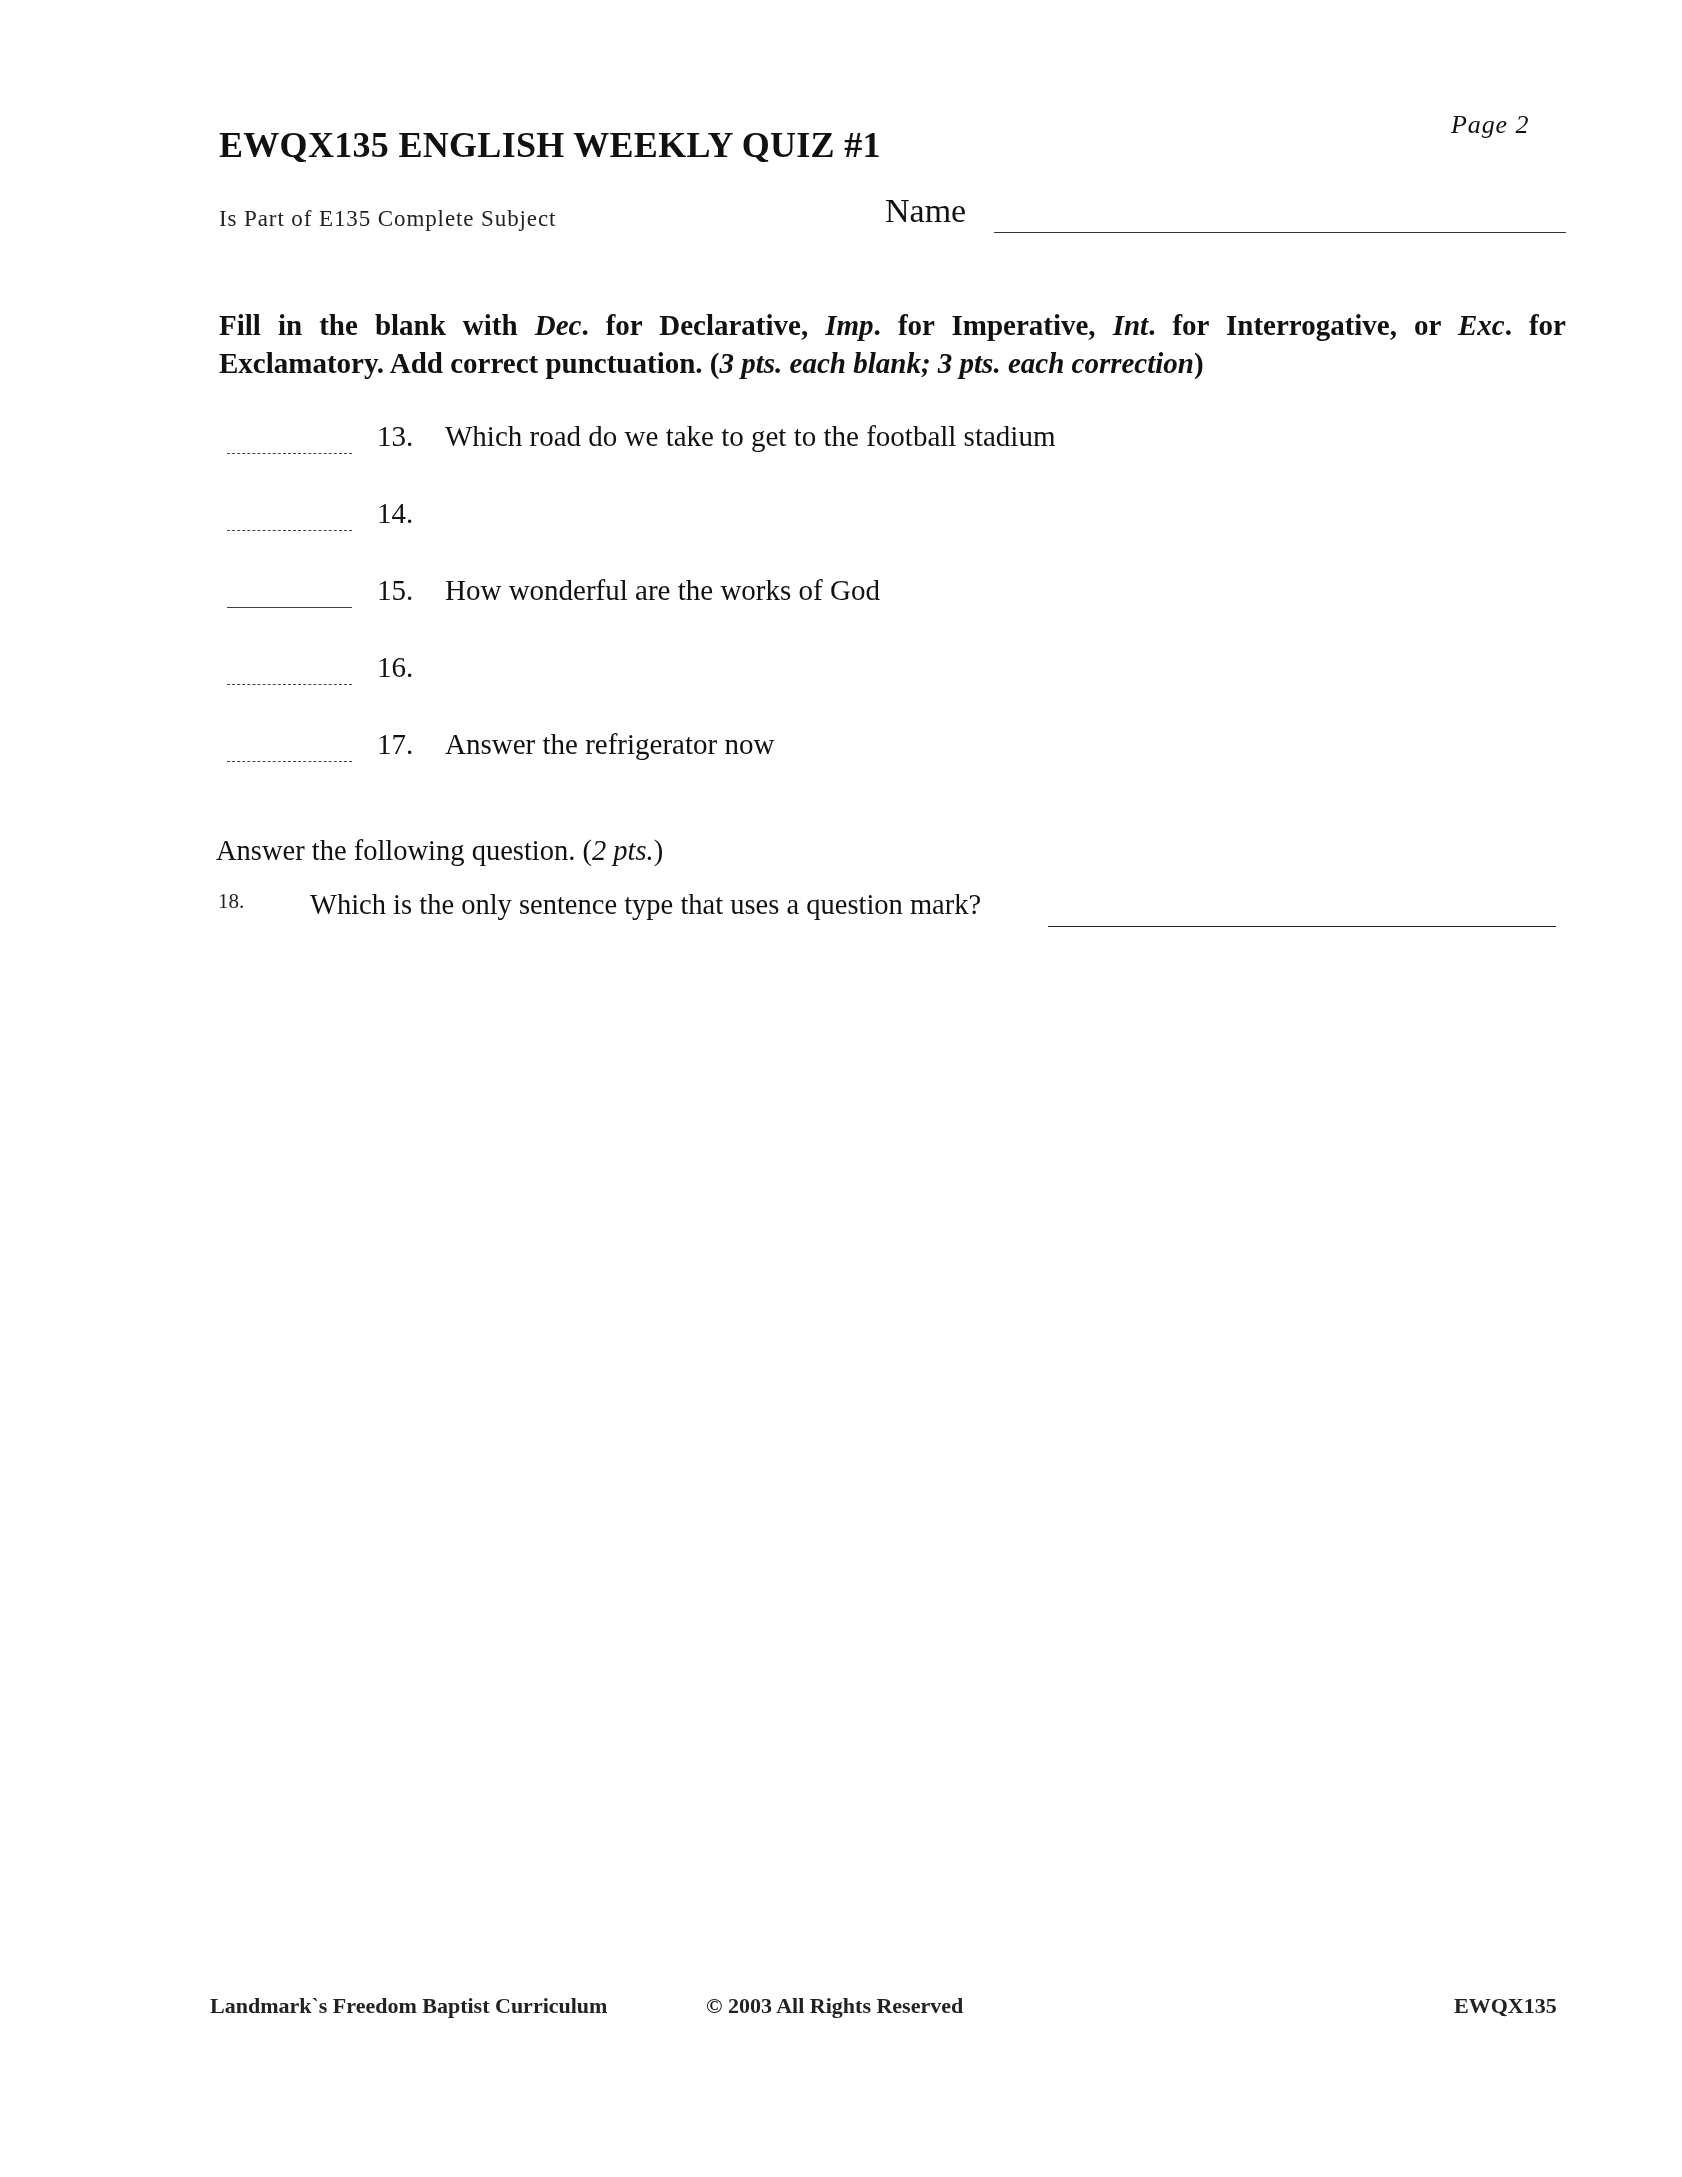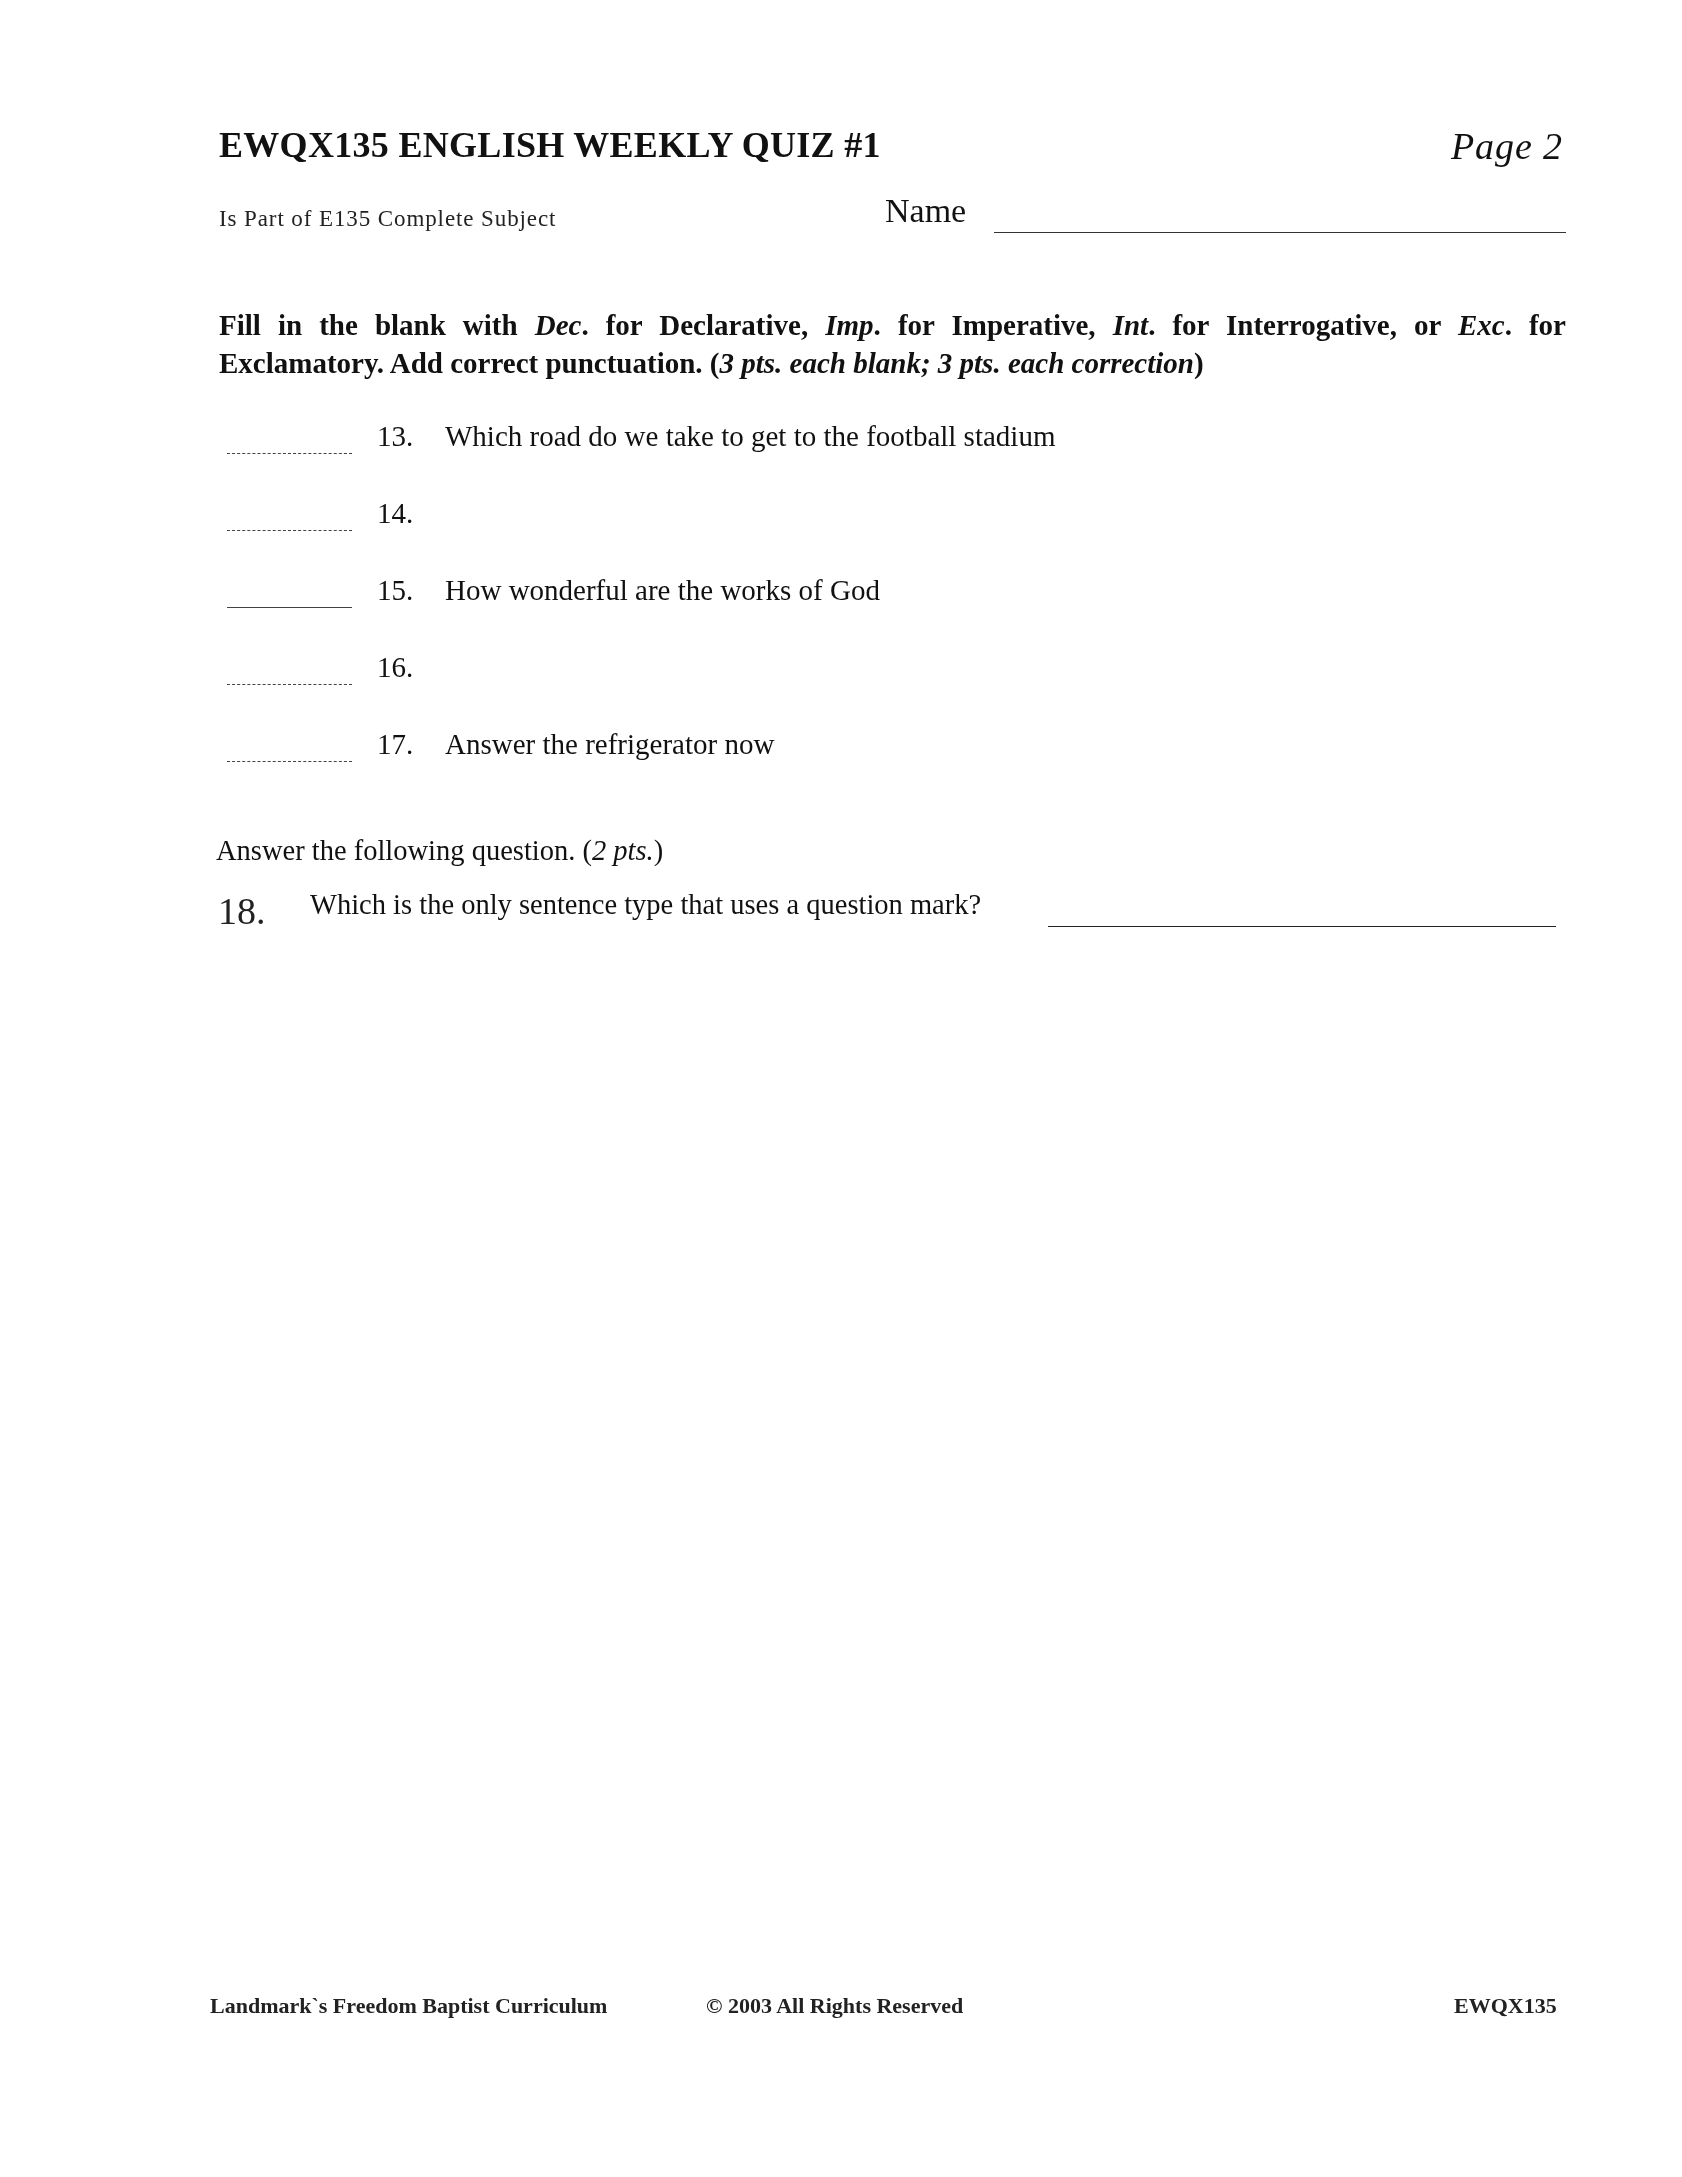--- a/index.html
+++ b/index.html
@@ -1,32 +1,32 @@
 <!DOCTYPE html>
 <html style="font-size:14px"><head>
 <meta charset="utf-8">
 <style>
   html, body { margin: 0; padding: 0; background: #ffffff; }
   body { width: 1683px; height: 2177px; position: relative; overflow: hidden;
          font-family: "Liberation Serif", "DejaVu Serif", serif; color: #111111; }
   .abs { position: absolute; white-space: nowrap; }
   .title { left: 219px; top: 124px; font-size: 36px; font-weight: bold; letter-spacing: 0.3px; }
-  .pagenum { left: 1451px; top: 124px; font-size: 38px; font-style: italic; letter-spacing: 0.9px; }
+  .pagenum { left: 1451px; top: 110px; font-size: 26px; font-style: italic; letter-spacing: 0.9px; }
   .subtitle { left: 219px; top: 206px; font-size: 23px; letter-spacing: 0.9px; color: #222; }
   .name-label { left: 885px; top: 192px; font-size: 34px; }
   .name-line { left: 994px; top: 232px; width: 572px; height: 0; border-top: 1.7px solid #333; }
   .instructions { left: 219px; top: 306px; width: 1347px; font-size: 29px; font-weight: bold;
                   line-height: 38px; white-space: normal; text-align: justify; text-align-last: left; }
   .instructions i { font-style: italic; }
   .item { position: absolute; left: 227px; height: 43px; width: 1211px; }
   .blank { position: absolute; left: 0; top: 33px; width: 125px; height: 0; border-top: 1.7px dashed #444; }
   .num { position: absolute; left: 150px; top: 0; font-size: 29px; }
   .sentence { position: absolute; left: 218px; top: 0; font-size: 29px; white-space: nowrap; text-align: center; }
   .section2 { left: 216px; top: 835px; font-size: 28.5px; font-weight: normal; }
-  .q18-num { left: 218px; top: 889px; font-size: 38px; color: #222; }
+  .q18-num { left: 218px; top: 889px; font-size: 21px; color: #222; }
   .q18-text { left: 310px; top: 889px; font-size: 28.5px; }
   .q18-line { left: 1048px; top: 926px; width: 508px; height: 0; border-top: 1.7px solid #222; }
   .footer { top: 1993px; font-size: 22px; color: #222; font-weight: bold; }
   .f-left { left: 210px; }
   .f-mid { left: 706px; }
   .f-right { left: 1454px; }
 </style>
 </head>
 <body>
 

